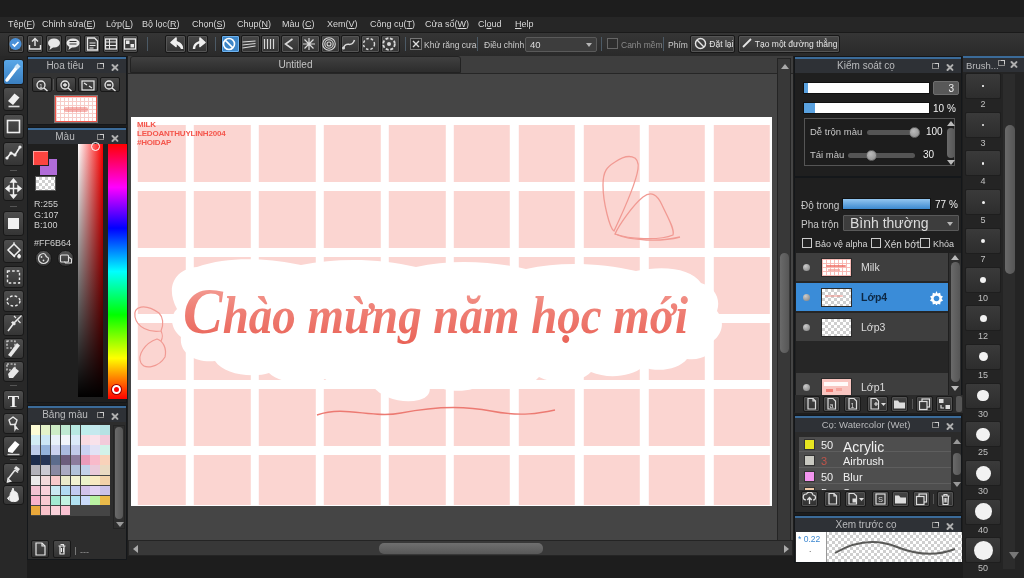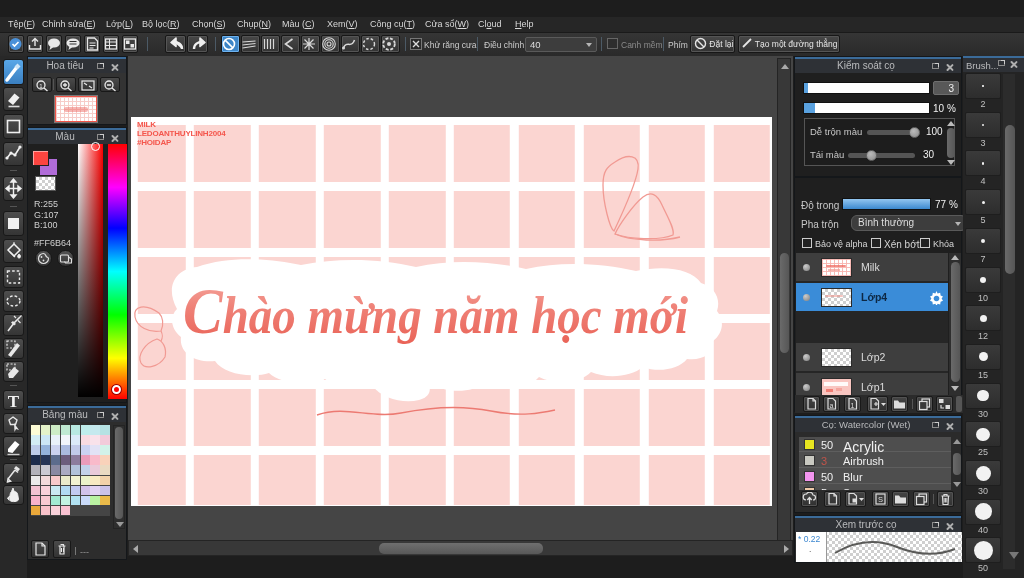--- a/index.html
+++ b/index.html
@@ -374,20 +374,23 @@
     <div class="abs" style="left:25px;top:134px;width:18px;height:18px;background:linear-gradient(#4a4a4a,#333);border:1px solid #181818;border-radius:2px"><svg width="16" height="16" viewBox="0 0 16 16">
           <path d="M4.5 5 h7 M6 5 v8 h4 v-8 M6.5 3.5 h3 v1.5" fill="none" stroke="#e8e8e8" stroke-width="1.2"></path>
           <path d="M7.5 7 v4 M9.5 7 v4" stroke="#e8e8e8" stroke-width="1"></path>
         </svg></div>
     <div class="abs" style="left:47px;top:141px;width:1px;height:8px;background:#777;"></div>
     <div class="abs" style="left:52px;top:141px;color:#999;font-size:9px;">---</div>
   </div>
 
   <div class="abs" style="left:128px;top:56px;width:665px;height:500px;background:#454545;"></div>
 
+  <div class="abs" style="left:128px;top:56px;width:665px;height:18px;background:#3e3e3e;border-bottom:1px solid #262626;">
+    <div class="abs" style="left:2px;top:0;width:331px;height:17px;background:linear-gradient(#404040,#2c2c2c);border:1px solid #222;border-radius:3px 3px 0 0;color:#c3c3c3;font-size:10px;text-align:center;line-height:16px;">Untitled</div>
+  </div>
 
   <div class="abs" style="left:131px;top:117px;width:641px;height:389px;background-color:#fbd5d1;background-image:linear-gradient(to right,#fff 0 5px,rgba(0,0,0,0) 5px),repeating-linear-gradient(to right,#fff 0 8.5px,rgba(0,0,0,0) 8.5px 64.9px),repeating-linear-gradient(to bottom,#fff 0 9px,rgba(0,0,0,0) 9px 66px);background-position:0 0,54.8px 0,0 -1px;">
     <div class="abs" style="left:6px;top:3px;color:#f4564c;font-size:8px;line-height:9px;font-weight:bold;letter-spacing:-0.2px;">MILK<br>LEDOANTHUYLINH2004<br>#HOIDAP</div>
     <svg class="abs" style="left:0;top:0" width="641" height="389" viewBox="0 0 641 389">
       <defs>
         <linearGradient id="txg" x1="0" y1="0" x2="0" y2="1">
           <stop offset="0" stop-color="#f6aca5"></stop>
           <stop offset="0.45" stop-color="#ef8278"></stop>
           <stop offset="1" stop-color="#e96054"></stop>
         </linearGradient>
@@ -454,21 +457,21 @@
         <div class="arr" style="left:0px;top:39px;border-left:4px solid transparent;border-right:4px solid transparent;border-top:5px solid #bbb;"></div>
       </div>
     </div>
   </div>
 
   <div class="panel" style="left:794px;top:177px;width:168px;height:235px;background:#1f1f1f;">
     <div class="abs" style="left:6px;top:22px;color:#c8c8c8;font-size:10px;">Độ trong</div>
     <div class="abs" style="left:47px;top:20px;width:89px;height:12px;background:linear-gradient(#93c6f0,#3c89cf);border:1px solid #111;"></div>
     <div class="abs" style="left:140px;top:21px;color:#f0f0f0;font-size:10px;white-space:nowrap;">77 %</div>
     <div class="abs" style="left:6px;top:41px;color:#c8c8c8;font-size:10px;">Pha trộn</div>
-    <div class="abs" style="left:56px;top:37px;width:116px;height:16px;background:#3d3d3d;border:1px solid #5a5a5a;border-radius:6px;color:#ddd;font-size:10px;line-height:14px;padding-left:6px;">Bình thường<span style="position:absolute;right:5px;top:6px;width:0;height:0;border-left:3.5px solid transparent;border-right:3.5px solid transparent;border-top:4px solid #b5b5b5;"></span></div>
+    <div class="abs" style="left:48px;top:37px;width:116px;height:16px;background:#3d3d3d;border:1px solid #5a5a5a;border-radius:1px;color:#ddd;font-size:14px;line-height:14px;padding-left:6px;">Bình thường<span style="position:absolute;right:5px;top:6px;width:0;height:0;border-left:3.5px solid transparent;border-right:3.5px solid transparent;border-top:4px solid #b5b5b5;"></span></div>
     <div class="abs" style="left:7px;top:60px;width:10px;height:10px;border:1.5px solid #ccc;background:#222;"></div>
     <div class="abs" style="left:20px;top:61px;color:#d5d5d5;font-size:9px;">Bảo vệ alpha</div>
     <div class="abs" style="left:76px;top:60px;width:10px;height:10px;border:1.5px solid #ccc;background:#222;"></div>
     <div class="abs" style="left:89px;top:61px;color:#d5d5d5;font-size:10px;">Xén bớt</div>
     <div class="abs" style="left:125px;top:60px;width:10px;height:10px;border:1.5px solid #ccc;background:#222;"></div>
     <div class="abs" style="left:138px;top:61px;color:#d5d5d5;font-size:9px;">Khóa</div>
 
     <div class="abs" id="layerlist" style="left:1px;top:75px;width:152px;height:142px;background:#262626;overflow:hidden;">
         <div style="position:absolute;left:0;top:0px;width:152px;height:29px;background:#3e3e3e;border-bottom:1px solid #262626;">
           <span style="position:absolute;left:7px;top:11px;width:7px;height:7px;border-radius:4px;background:radial-gradient(circle at 35% 30%,#ccc,#7e7e7e);"></span>
@@ -481,24 +484,24 @@
         <div style="position:absolute;left:0;top:30px;width:152px;height:29px;background:#3a8cd8;border-bottom:1px solid #262626;">
           <span style="position:absolute;left:7px;top:11px;width:7px;height:7px;border-radius:4px;background:radial-gradient(circle at 35% 30%,#ccc,#7e7e7e);"></span>
           <span style="position:absolute;left:26px;top:6px;width:29px;height:17px;background-image:linear-gradient(45deg,#cfcfcf 25%,transparent 25%,transparent 75%,#cfcfcf 75%),linear-gradient(45deg,#cfcfcf 25%,transparent 25%,transparent 75%,#cfcfcf 75%);background-size:6px 6px;background-position:0 0,3px 3px;background-color:#fff;box-shadow:0 0 0 1px #2a2a2a;">
             <span style="position:absolute;left:3px;top:6px;width:18px;height:2px;background:rgba(240,140,130,.5);border-radius:2px;"></span>
           </span>
           <span style="position:absolute;left:65px;top:8px;font-size:10.5px;color:#0d2844;font-weight:bold;">Lớp4</span>
           <svg style="position:absolute;left:133px;top:7px" width="15" height="15" viewBox="0 0 15 15">
             <path d="M7.5 1 L8.6 3.4 L11.2 2.8 L11.6 5.4 L14 6.4 L12.6 8.6 L14 10.8 L11.6 11.8 L11.2 14.4 L8.6 13.8 L7.5 16 L6.4 13.8 L3.8 14.4 L3.4 11.8 L1 10.8 L2.4 8.6 L1 6.4 L3.4 5.4 L3.8 2.8 L6.4 3.4 Z M7.5 5.7 a2.8 2.8 0 1 0 0.001 0Z" fill="#fff" fill-rule="evenodd"></path>
           </svg>
         </div>
-        <div style="position:absolute;left:0;top:90px;width:152px;height:29px;background:#3e3e3e;border-bottom:1px solid #262626;">
+        <div style="position:absolute;left:0;top:60px;width:152px;height:29px;background:#3e3e3e;border-bottom:1px solid #262626;">
           <span style="position:absolute;left:7px;top:11px;width:7px;height:7px;border-radius:4px;background:radial-gradient(circle at 35% 30%,#ccc,#7e7e7e);"></span>
           <span style="position:absolute;left:26px;top:6px;width:29px;height:17px;background-image:linear-gradient(45deg,#cfcfcf 25%,transparent 25%,transparent 75%,#cfcfcf 75%),linear-gradient(45deg,#cfcfcf 25%,transparent 25%,transparent 75%,#cfcfcf 75%);background-size:6px 6px;background-position:0 0,3px 3px;background-color:#fff;box-shadow:0 0 0 1px #2a2a2a;"></span>
-          <span style="position:absolute;left:65px;top:8px;font-size:10.5px;color:#dcdcdc;font-weight:normal;">Lớp2</span>
+          <span style="position:absolute;left:65px;top:8px;font-size:10.5px;color:#dcdcdc;font-weight:normal;">Lớp3</span>
         </div>
         <div style="position:absolute;left:0;top:120px;width:152px;height:29px;background:#3e3e3e;border-bottom:1px solid #262626;">
           <span style="position:absolute;left:7px;top:11px;width:7px;height:7px;border-radius:4px;background:radial-gradient(circle at 35% 30%,#ccc,#7e7e7e);"></span>
           <span style="position:absolute;left:26px;top:6px;width:29px;height:17px;background:#f9c6c1;box-shadow:0 0 0 1px #2a2a2a;">
             <span style="position:absolute;left:2px;top:3px;width:24px;height:4px;background:rgba(255,255,255,.9);"></span>
             <span style="position:absolute;left:4px;top:10px;width:7px;height:2.5px;background:rgba(239,106,96,.8);"></span>
             <span style="position:absolute;left:14px;top:9px;width:6px;height:3px;background:rgba(242,157,150,.8);"></span>
           </span>
           <span style="position:absolute;left:65px;top:8px;font-size:10.5px;color:#dcdcdc;font-weight:normal;">Lớp1</span>
         </div>

